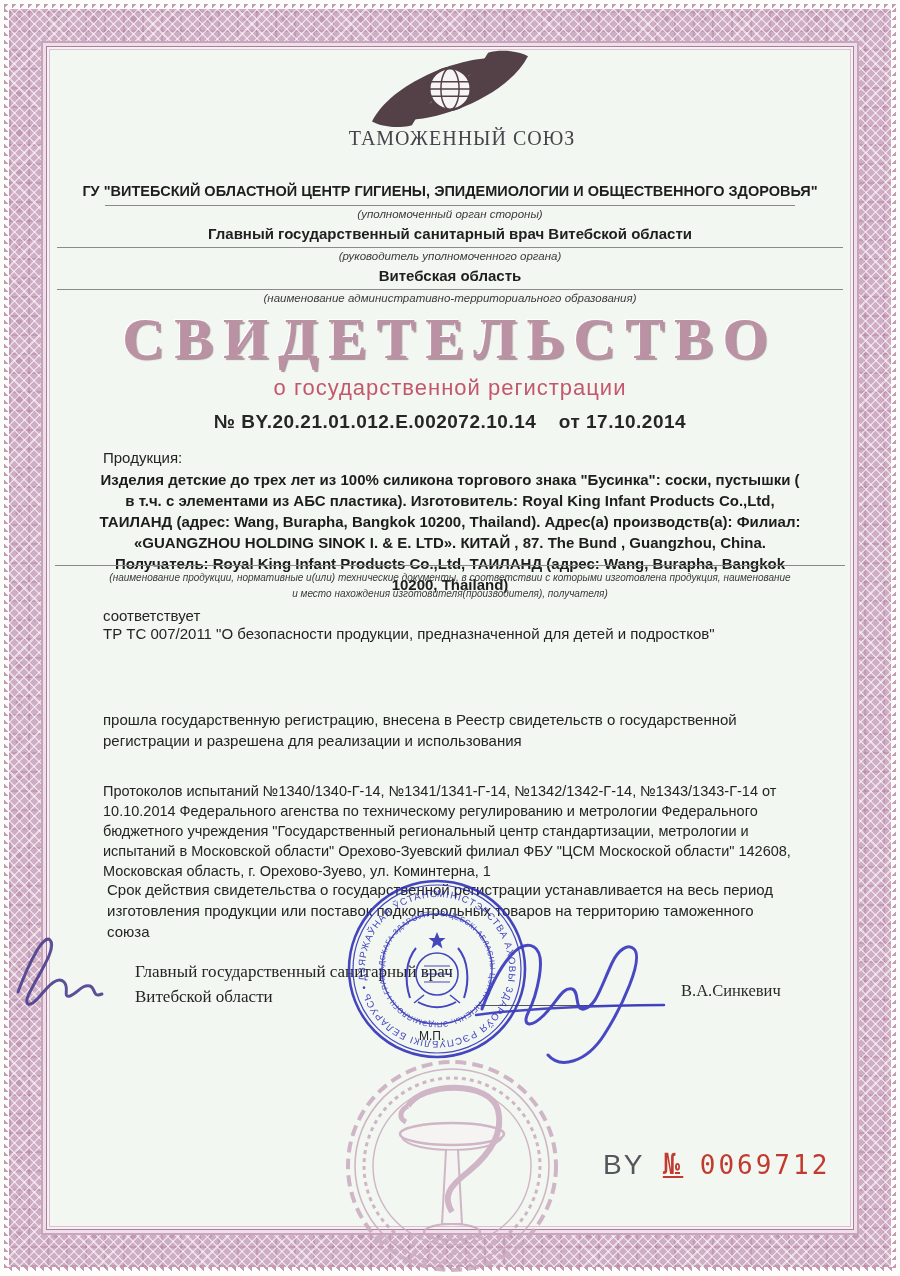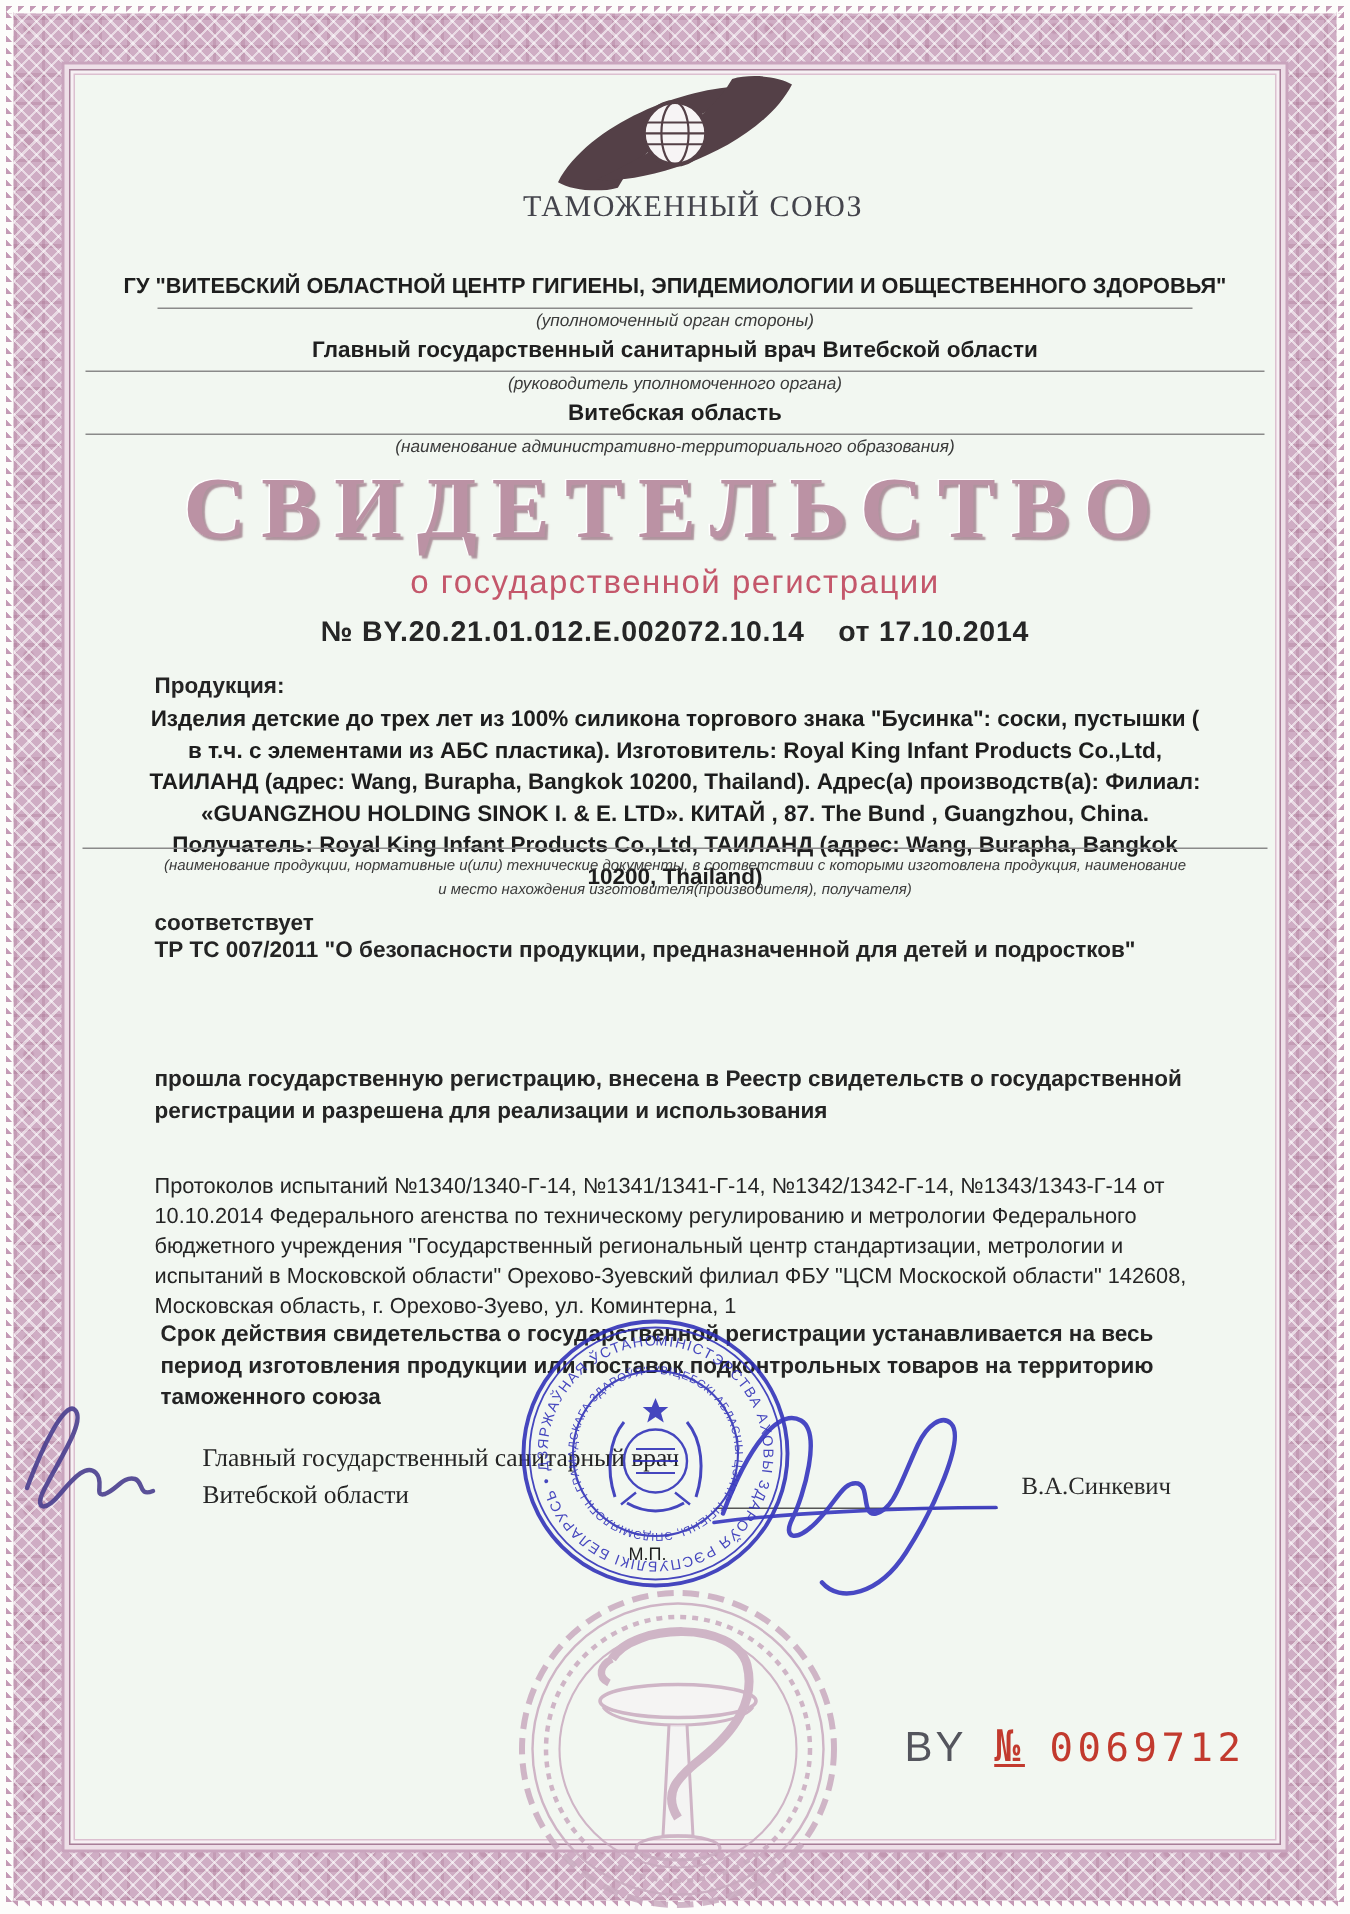--- a/index.html
+++ b/index.html
@@ -35,21 +35,21 @@
     border:1px solid #a87e99;
     box-shadow: 0 0 0 3px #eedfe8, 0 0 0 5px #c9a4bd,
                 inset 0 0 0 2px #f7f0f4, inset 0 0 0 3px #dcc0d0;
   }
   .abs { position:absolute; }
   .ctr { left:0; right:0; text-align:center; }
   .serif { font-family:"Liberation Serif", serif;padding-left:24px; }
   .rule { position:absolute; border-top:1px solid #8a8a8a; height:0; }
   .cap { font-style:italic; font-size:11.5px; color:#3a3a3a; }
   .bold15 { font-weight:bold; font-size:15px; color:#1f1f1f; }
-  .body15 { font-size:15px; line-height:21px; color:#242424;font-weight:bold; }
+  .body15 { font-size:15px; line-height:21px; color:#242424; }
   .title {
     font-family:"Liberation Serif", serif; font-weight:bold;
     font-size:58px; letter-spacing:10px; color:#bb92a4;
     text-shadow:-1px -1px 0 rgba(255,255,255,.95), 2px 2px 1px rgba(118,68,90,.55);
   }
   .subtitle { font-size:22px; color:#c4576b; letter-spacing:1px; }
   .regnum { font-size:19px; font-weight:bold; color:#262626; letter-spacing:.5px; }
   .wm { z-index:1; pointer-events:none; }
   .wm-brand { font-size:88px; font-weight:bold; color:#8f8f8f; opacity:.48; letter-spacing:2px; }
   .wm-tag { font-size:33px; font-weight:bold; color:#d98f9e; opacity:.5; letter-spacing:2px; }

